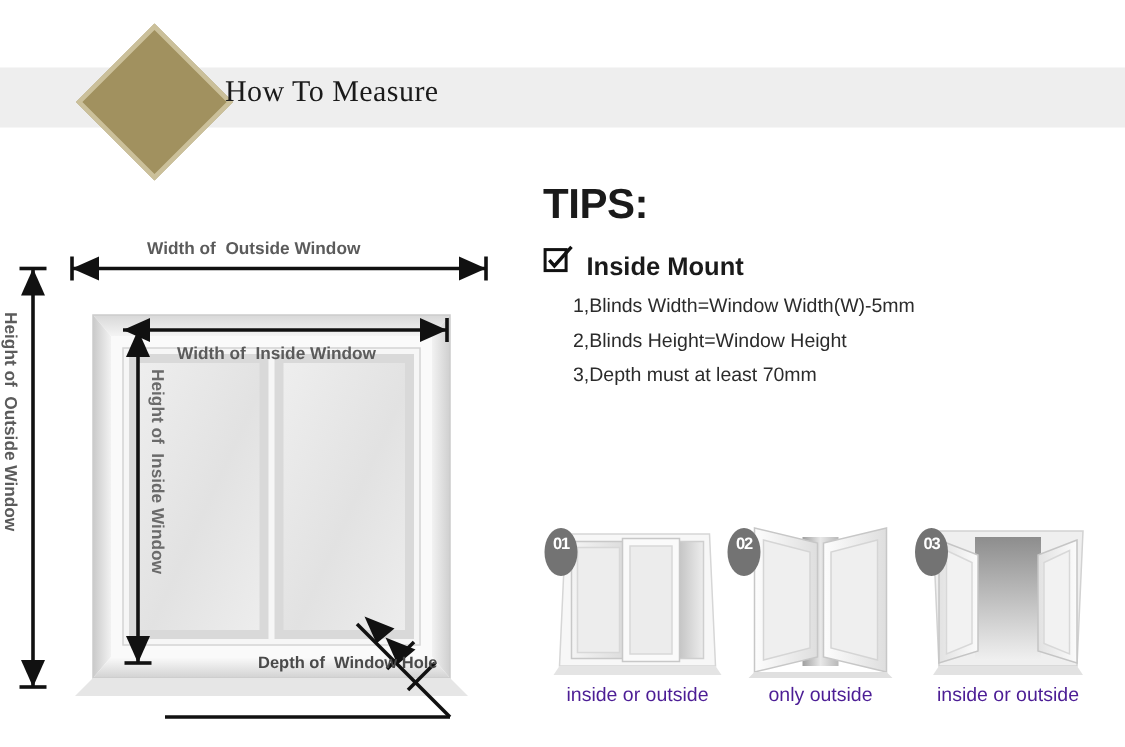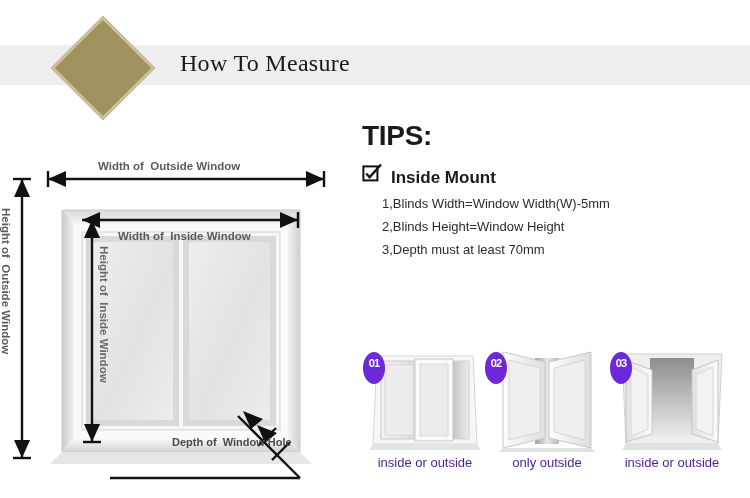--- a/index.html
+++ b/index.html
@@ -35,23 +35,22 @@
     height: 68px;
     background: #a1915f;
     border: 3px solid #cbc09a;
     transform: rotate(45deg);
   }
   .header-title {
     position: absolute;
     left: 150px;
     top: 50px;
     width: 230px;
-    text-align: center;
     font-family: "Liberation Serif", serif;
-    font-size: 24px;
+    font-size: 20px;
     color: #1a1a1a;
     letter-spacing: 0.3px;
   }
 
   
   .tips-title {
     position: absolute;
     left: 362px;
     top: 120px;
     font-size: 28px;
@@ -93,21 +92,21 @@
     width: 120px;
     height: 105px;
   }
   .thumb-badge {
     position: absolute;
     left: -2px;
     top: 4px;
     width: 22px;
     height: 32px;
     border-radius: 50%;
-    background: #6d28d9;
+    background: #737373;
     color: #ffffff;
     font-size: 11px;
     font-weight: bold;
     line-height: 22px;
     text-align: center;
     letter-spacing: -0.8px;
     z-index: 4;
   }
   .thumb-caption {
     margin-top: 2px;

